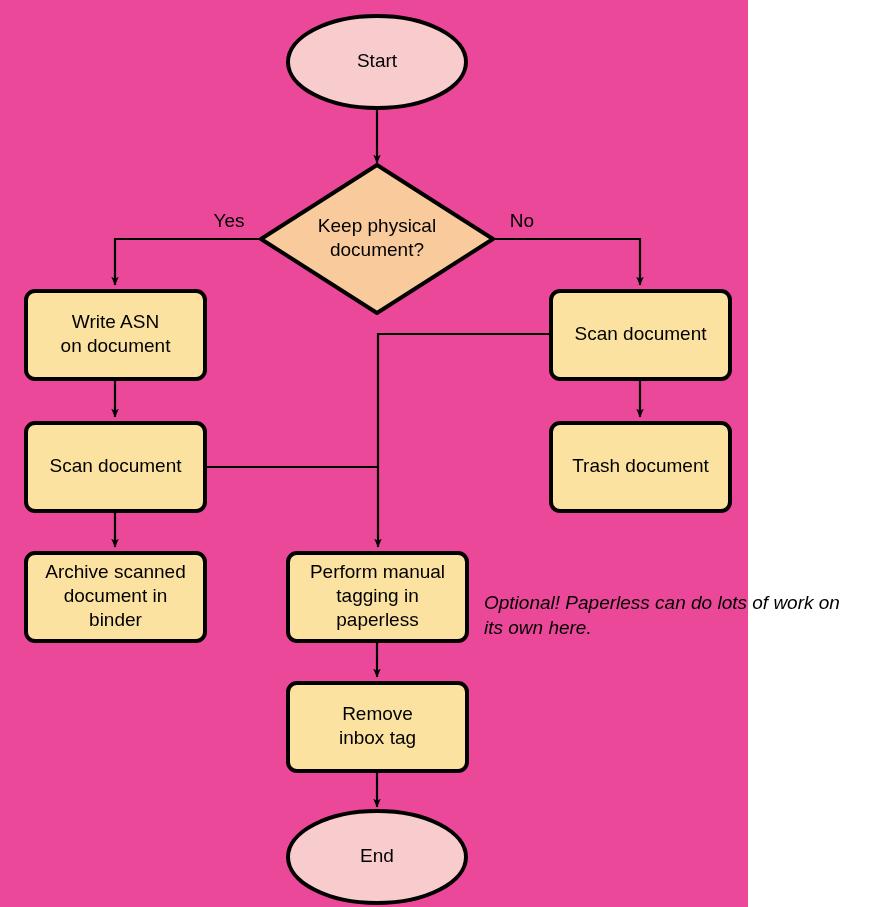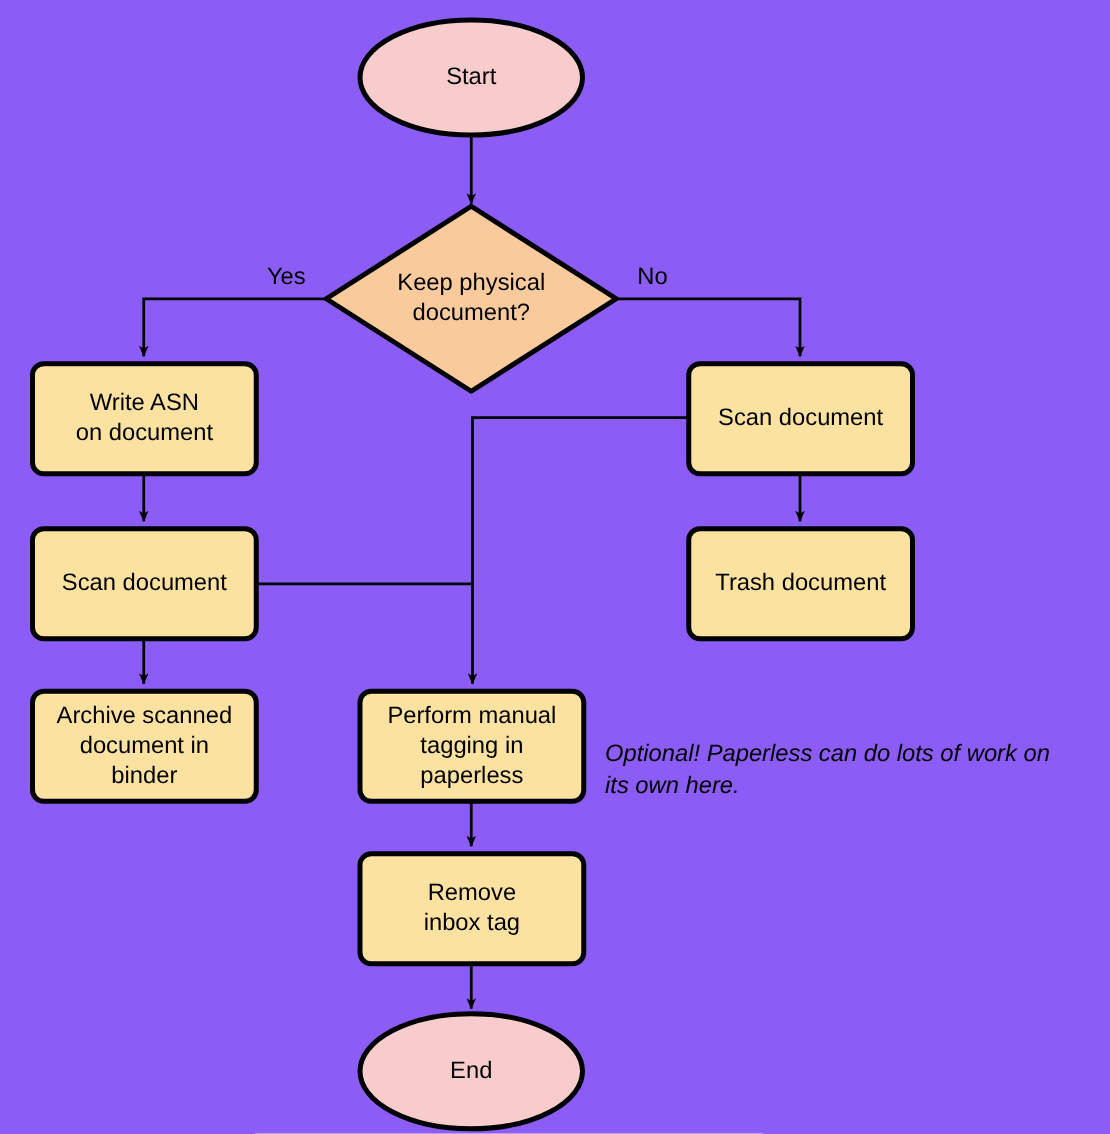--- a/index.html
+++ b/index.html
@@ -8,23 +8,23 @@
     background: #ffffff;
   }
   body {
     width: 888px;
     height: 907px;
     overflow: hidden;
     font-family: "Liberation Sans", sans-serif;
   }
   #flowchart-root {
     position: relative;
-    width: 888px;
+    width: 748px;
     height: 907px;
-    background: #8b5cf6;
+    background: #ec4899;
   }
   svg#flow-svg {
     display: block;
     width: 888px;
     height: 907px;
   }
   .node-shape {
     stroke: #000000;
     stroke-width: 4;
     stroke-linejoin: round;

